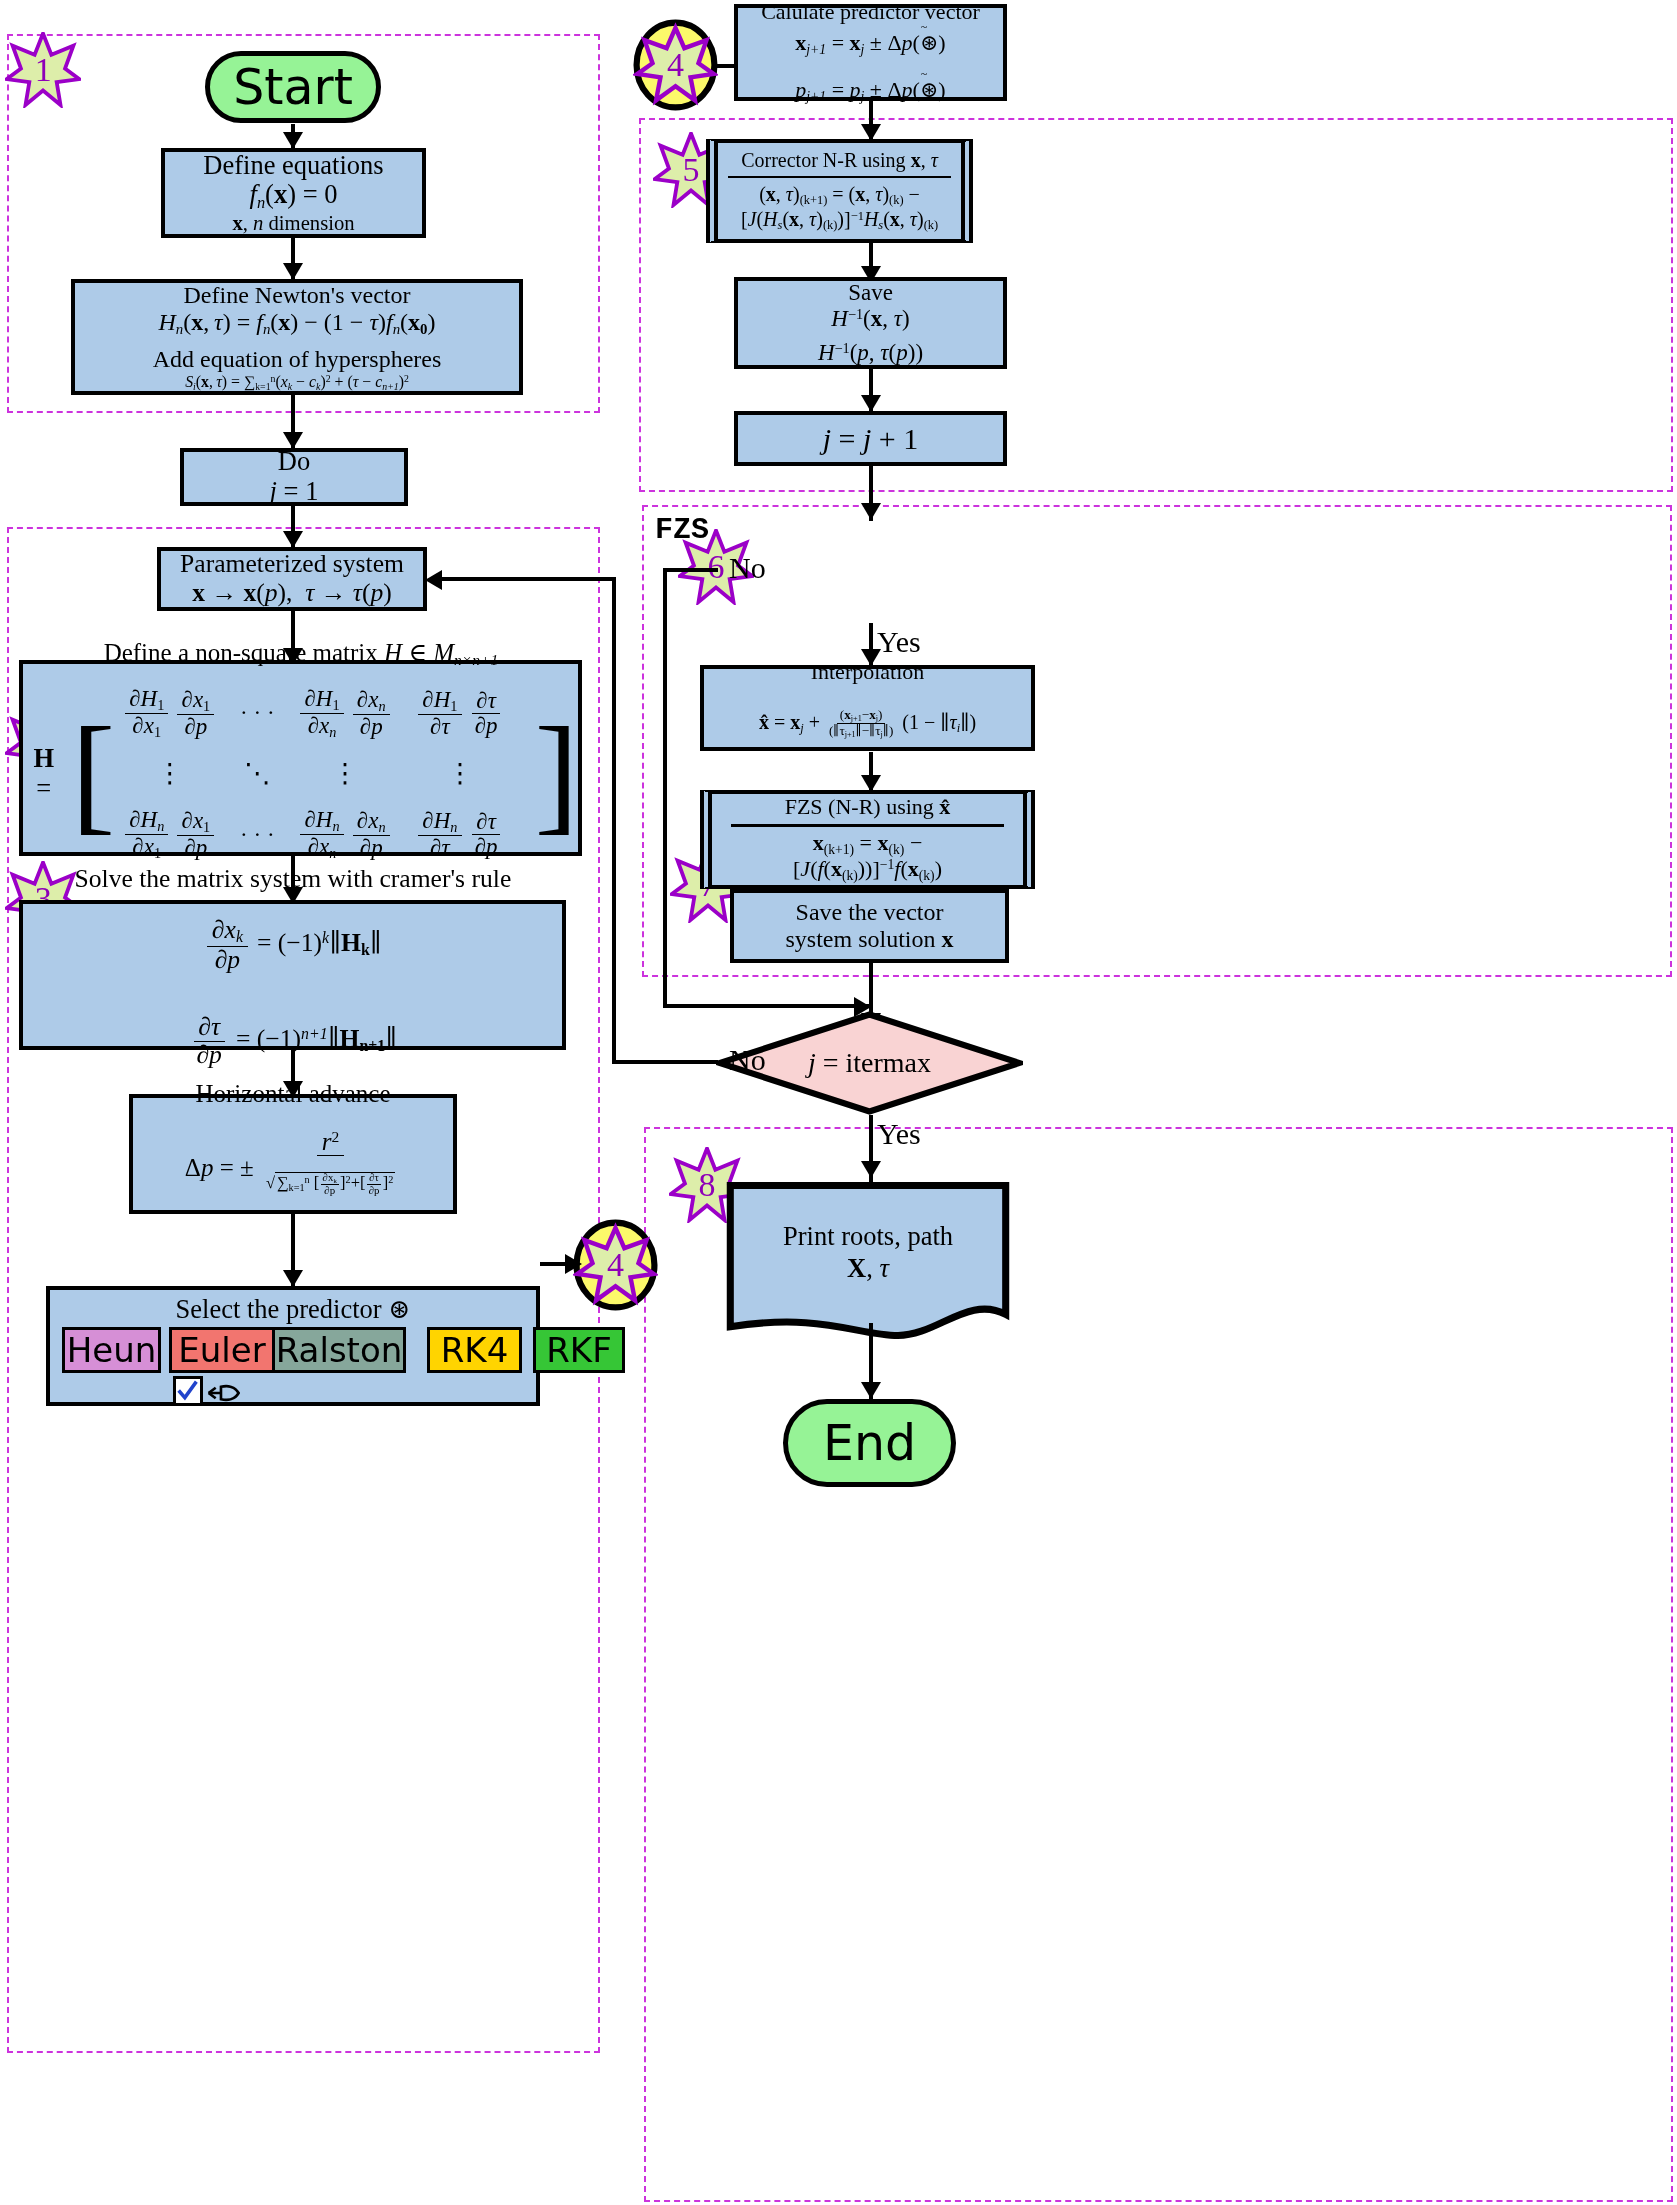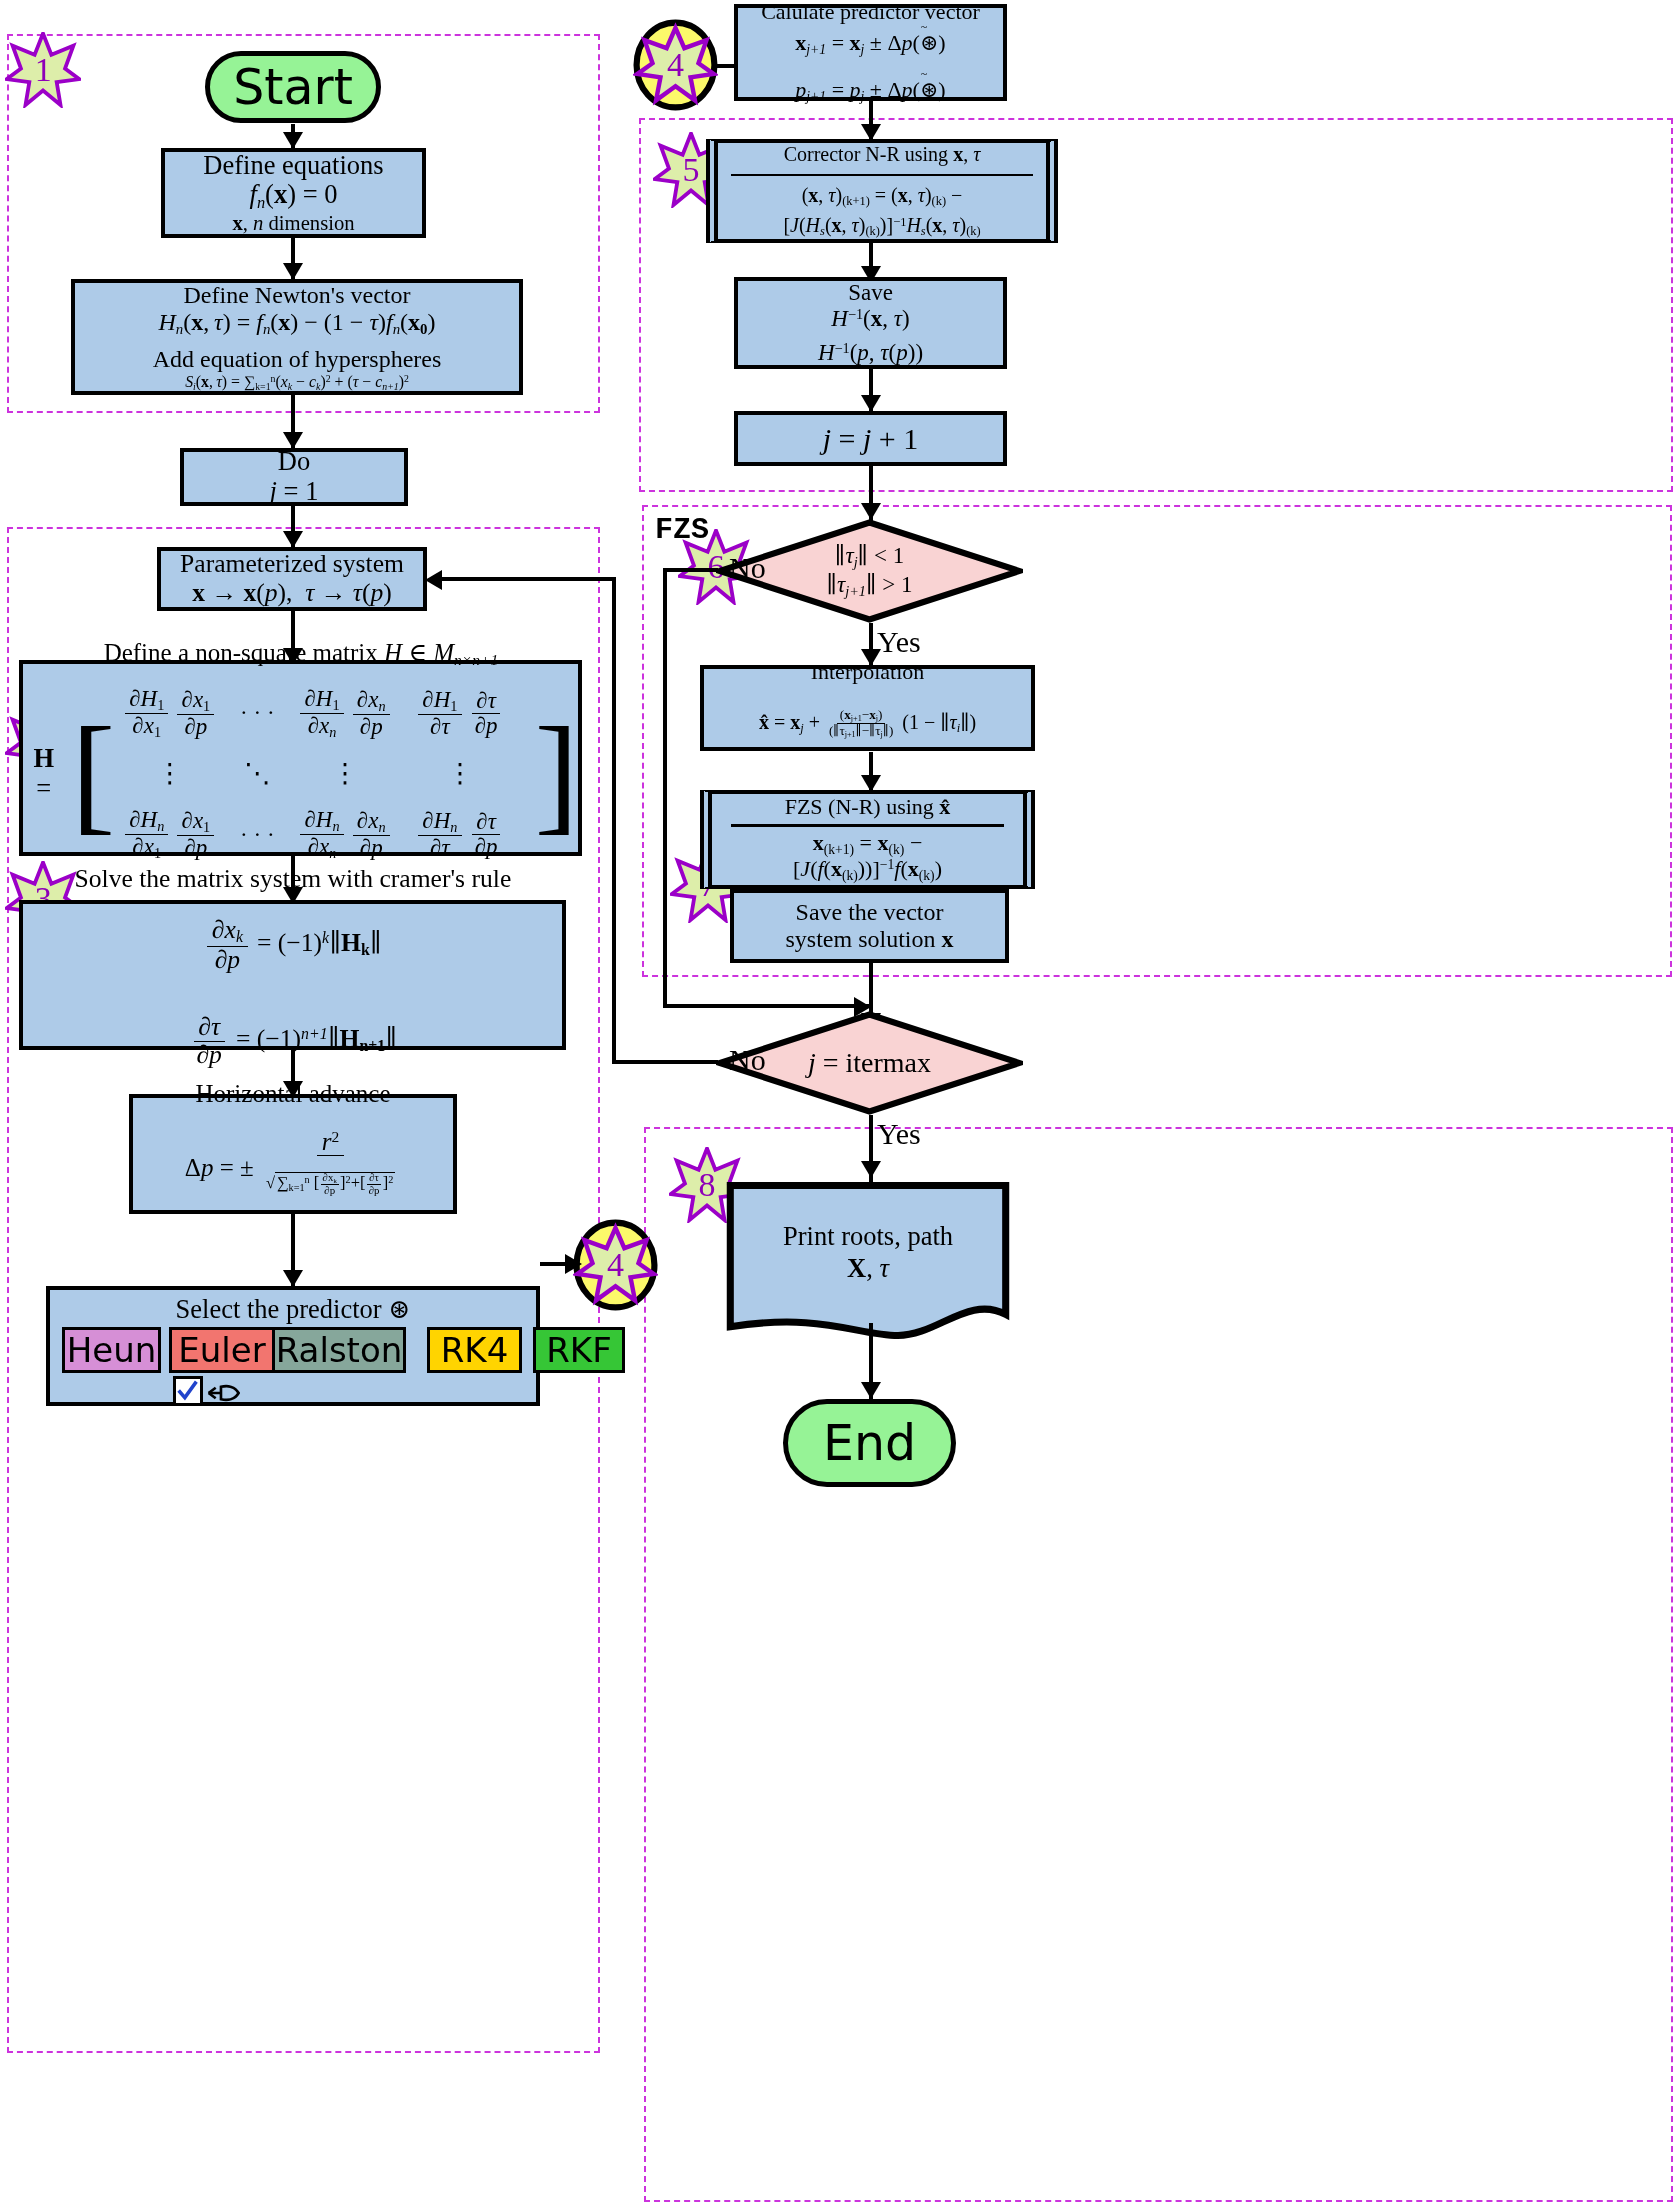--- a/index.html
+++ b/index.html
@@ -359,21 +359,21 @@
 
   <div class="pbox" style="left:734px;top:3.5px;width:273px;height:97px;font-size:22px;gap:6px;">
     <span class="ln1">Calulate predictor vector</span>
     <span class="ln1"><span class="mb">x</span><span class="sub mi">j+1</span> = <span class="mb">x</span><span class="sub mi">j</span> ± Δ<span class="mi">p</span>(<span style="position:relative;">⊛<span style="position:absolute;left:0.9px;top:-8.8px;font-size:.55em;">~</span></span>)</span>
     <div class="rule"></div>
     <span class="ln1"><span class="mi">p</span><span class="sub mi">j+1</span> = <span class="mi">p</span><span class="sub mi">j</span> ± Δ<span class="mi">p</span>(<span style="position:relative;">⊛<span style="position:absolute;left:0.9px;top:-8.8px;font-size:.55em;">~</span></span>)</span>
   </div>
   <div class="ln" style="left:869px;top:101px;width:4.4px;height:41px;"></div>
   <div class="arrow-d" style="left:861px;top:124px;"></div>
 
-  <div class="pbox dbl" style="left:706px;top:139px;width:352px;height:104px;font-size:20px;justify-content:space-between;">
+  <div class="pbox dbl" style="left:706px;top:139px;width:267px;height:104px;font-size:20px;">
     <span class="ln1">Corrector N-R using <span class="mb">x</span>, <span class="mi">τ</span></span>
     <div class="rule" style="width:92%;"></div>
     <span class="ln1">(<span class="mb">x</span>, <span class="mi">τ</span>)<span class="sub">(k+1)</span> = (<span class="mb">x</span>, <span class="mi">τ</span>)<span class="sub">(k)</span> −</span>
     <span class="ln1">[<span class="mi">J</span>(<span class="mi">H</span><span class="sub mi">s</span>(<span class="mb">x</span>, <span class="mi">τ</span>)<span class="sub">(k)</span>)]<span class="sup">−1</span><span class="mi">H</span><span class="sub mi">s</span>(<span class="mb">x</span>, <span class="mi">τ</span>)<span class="sub">(k)</span></span>
   </div>
   <div class="ln" style="left:869px;top:243px;width:4.4px;height:39px;"></div>
   <div class="arrow-d" style="left:861px;top:266px;"></div>
 
   <div class="pbox" style="left:734px;top:277px;width:273px;height:92px;font-size:23px;">
     <span class="ln1">Save</span>
@@ -383,29 +383,20 @@
   </div>
   <div class="ln" style="left:869px;top:369px;width:4.4px;height:44px;"></div>
   <div class="arrow-d" style="left:861px;top:395px;"></div>
 
   <div class="pbox" style="left:734px;top:411px;width:273px;height:55px;font-size:30px;">
     <span class="ln1"><span class="mi">j</span> = <span class="mi">j</span> + 1</span>
   </div>
   <div class="ln" style="left:869px;top:466px;width:4.4px;height:55px;"></div>
   <div class="arrow-d" style="left:861px;top:503px;"></div>
 
-  <div class="diamond" style="left:716px;top:519px;width:307px;height:104px;">
-    <svg width="307" height="104" viewBox="0 0 348 118">
-        <polygon points="174,4 344,59 174,114 4,59" fill="#f9d3d3" stroke="#000" stroke-width="7"></polygon>
-      </svg>
-    <div class="dtext" style="font-size:23px;">
-      <span>∥<span class="mi">τ</span><span class="sub mi">j</span>∥ &lt; 1</span>
-      <span>∥<span class="mi">τ</span><span class="sub mi">j+1</span>∥ &gt; 1</span>
-    </div>
-  </div>
   <div class="edgelbl" style="left:729px;top:551px;">No</div>
   <div class="edgelbl" style="left:877px;top:625px;">Yes</div>
 
   <div class="ln" style="left:663px;top:568px;width:55px;height:3.5px;"></div>
   <div class="ln" style="left:663px;top:568px;width:3.5px;height:439px;"></div>
   <div class="ln" style="left:663px;top:1004px;width:208px;height:3.5px;"></div>
   <div class="arrow-r" style="left:854px;top:997px;"></div>
 
   <div class="ln" style="left:869px;top:623px;width:4.4px;height:44px;"></div>
   <div class="arrow-d" style="left:861px;top:649px;"></div>

